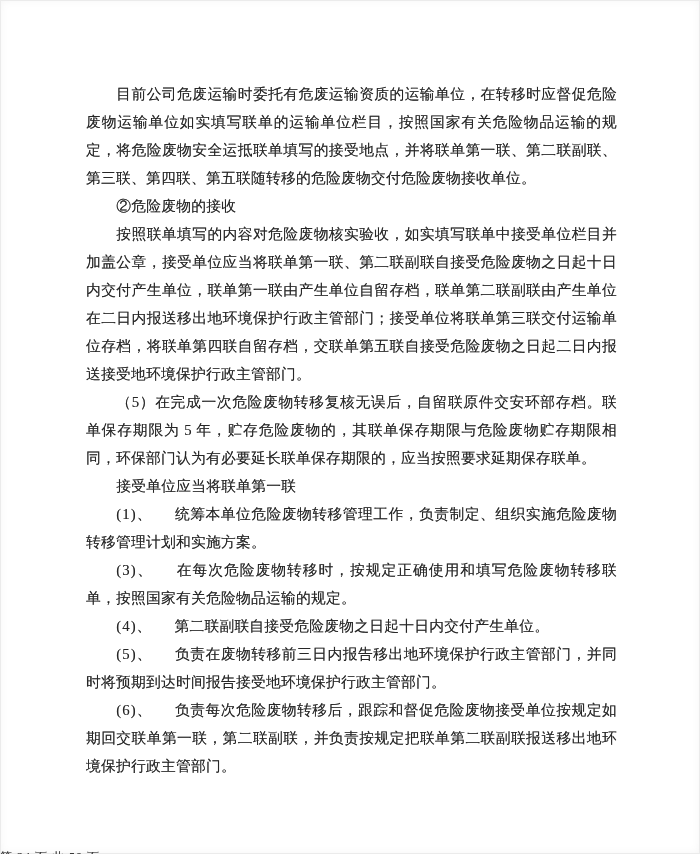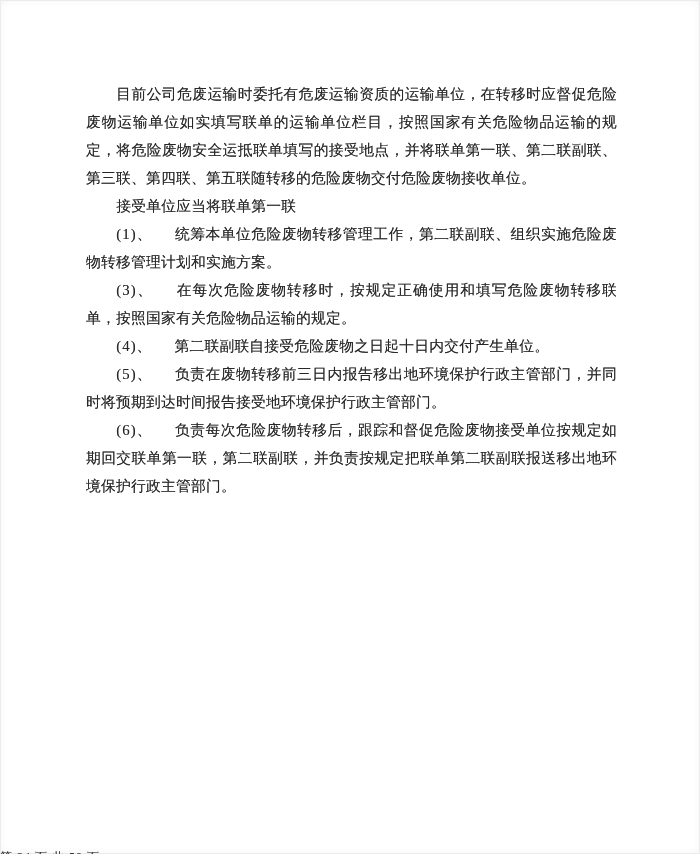--- a/index.html
+++ b/index.html
@@ -55,22 +55,25 @@
     text-shadow: 0 0 0.5px rgba(40,40,40,0.5);
     margin-top: 35px;
   }
 </style>
 </head>
 <body>
 
 <div class="page">
   <div class="content" id="content">
       <p class="para">目前公司危废运输时委托有危废运输资质的运输单位，在转移时应督促危险废物运输单位如实填写联单的运输单位栏目，按照国家有关危险物品运输的规定，将危险废物安全运抵联单填写的接受地点，并将联单第一联、第二联副联、第三联、第四联、第五联随转移的危险废物交付危险废物接收单位。</p>
+      <p class="para">②危险废物的接收</p>
+      <p class="para">按照联单填写的内容对危险废物核实验收，如实填写联单中接受单位栏目并加盖公章，接受单位应当将联单第一联、第二联副联自接受危险废物之日起十日内交付产生单位，联单第一联由产生单位自留存档，联单第二联副联由产生单位在二日内报送移出地环境保护行政主管部门；接受单位将联单第三联交付运输单位存档，将联单第四联自留存档，交联单第五联自接受危险废物之日起二日内报送接受地环境保护行政主管部门。</p>
+      <p class="para">（5）在完成一次危险废物转移复核无误后，自留联原件交安环部存档。联单保存期限为 5 年，贮存危险废物的，其联单保存期限与危险废物贮存期限相同，环保部门认为有必要延长联单保存期限的，应当按照要求延期保存联单。</p>
       <p class="para">接受单位应当将联单第一联</p>
-      <p class="para"><span class="num">(1)、</span><span class="num-gap"></span><span>统筹本单位危险废物转移管理工作，第二联副联、组织实施危险废物转移管理计划和实施方案。</span></p>
+      <p class="para"><span class="num">(1)、</span><span class="num-gap"></span><span>统筹本单位危险废物转移管理工作，负责制定、组织实施危险废物转移管理计划和实施方案。</span></p>
       <p class="para"><span class="num">(3)、</span><span class="num-gap"></span><span>在每次危险废物转移时，按规定正确使用和填写危险废物转移联单，按照国家有关危险物品运输的规定。</span></p>
       <p class="para"><span class="num">(4)、</span><span class="num-gap"></span><span>第二联副联自接受危险废物之日起十日内交付产生单位。</span></p>
       <p class="para"><span class="num">(5)、</span><span class="num-gap"></span><span>负责在废物转移前三日内报告移出地环境保护行政主管部门，并同时将预期到达时间报告接受地环境保护行政主管部门。</span></p>
       <p class="para"><span class="num">(6)、</span><span class="num-gap"></span><span>负责每次危险废物转移后，跟踪和督促危险废物接受单位按规定如期回交联单第一联，第二联副联，并负责按规定把联单第二联副联报送移出地环境保护行政主管部门。</span></p>
     </div>
   <div class="footer">
     <span>第 24 页 共 50 页</span>
   </div>
 </div>
 

